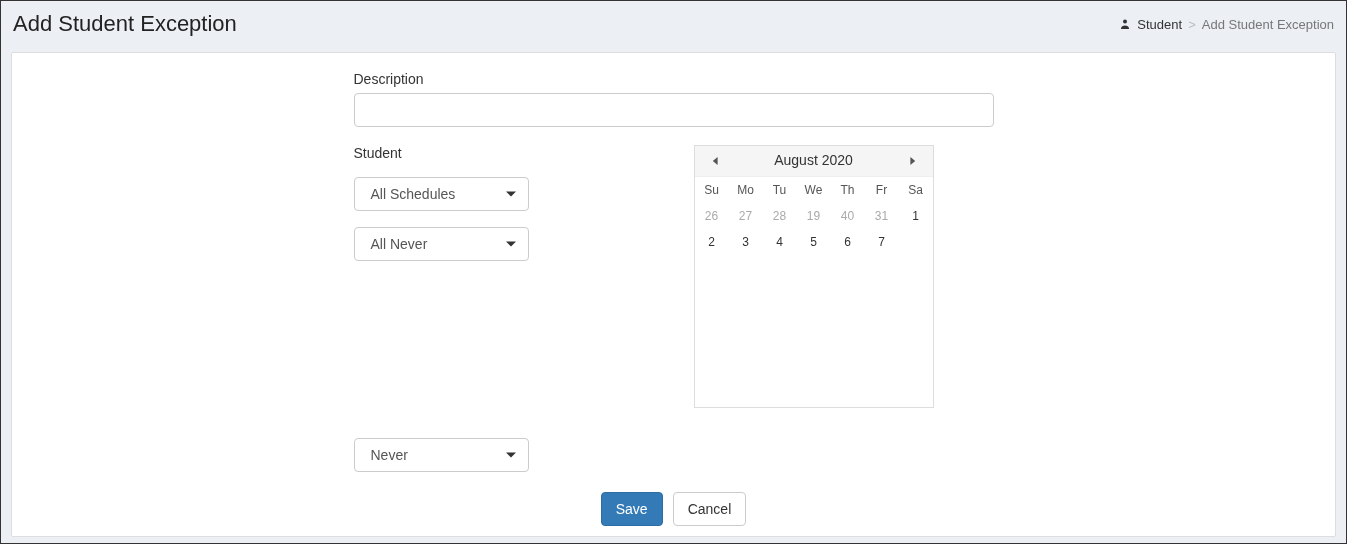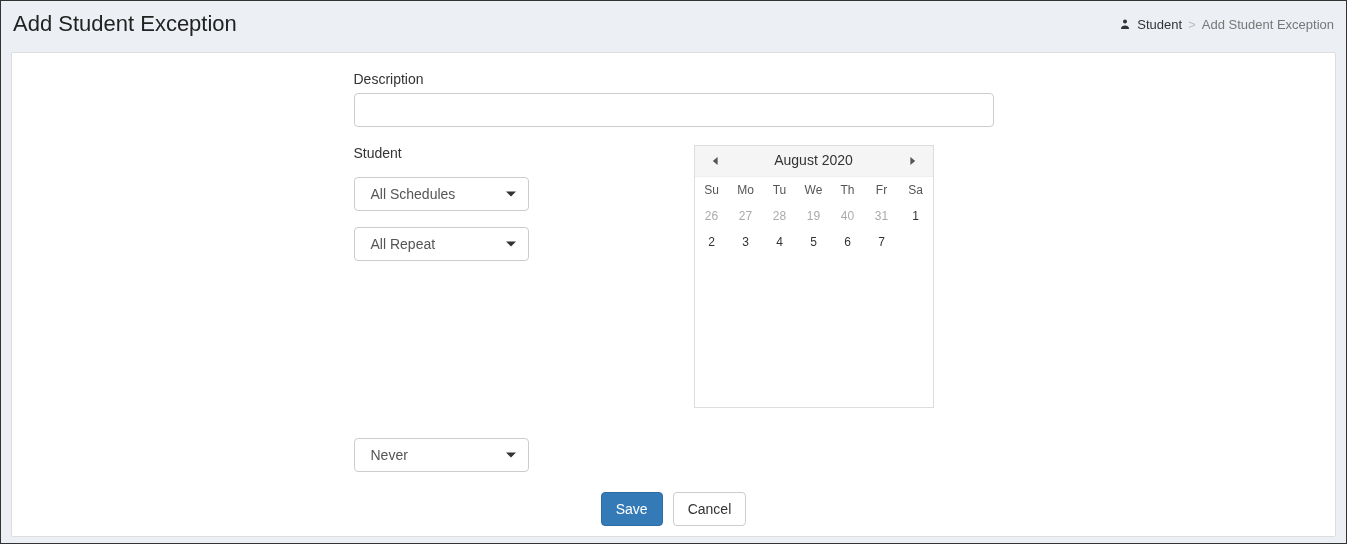--- a/index.html
+++ b/index.html
@@ -208,21 +208,21 @@
             <div class="select-wrap">
               <button type="button" class="select-box">
                 <span>All Schedules</span>
                 <span class="caret"></span>
               </button>
             </div>
           </div>
           <div class="field-block">
             <div class="select-wrap">
               <button type="button" class="select-box">
-                <span>All Repeat</span>
+                <span>All Never</span>
                 <span class="caret"></span>
               </button>
             </div>
           </div>
         </div>
 
         <div class="col-right">
           <div class="calendar">
             <div class="cal-header">
               <div class="cal-nav">

